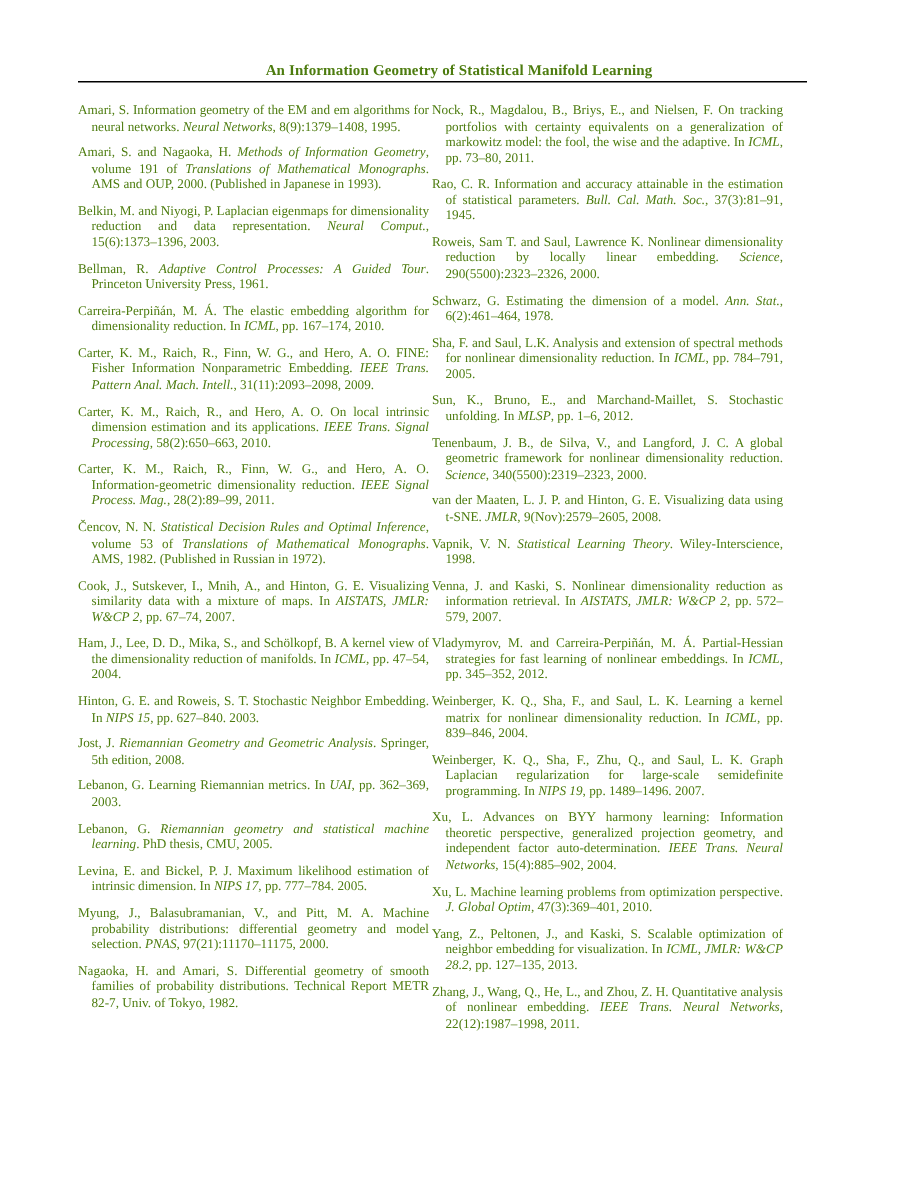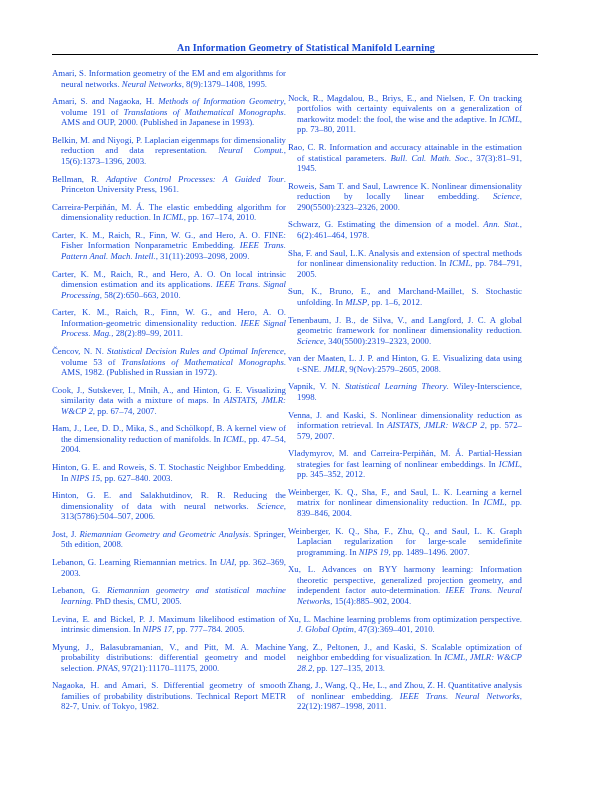--- a/index.html
+++ b/index.html
@@ -1,21 +1,21 @@
 <!DOCTYPE html>
 <html><head>
 <meta charset="utf-8">
 <style>
   html,body{margin:0;padding:0;background:#888;}
   .page{position:relative;width:612px;height:792px;background:#ffffff;margin:0 auto;overflow:hidden;
-        font-family:"Liberation Serif", serif;color:#1d4ed8;}
+        font-family:"Liberation Serif", serif;color:#4d7c0f;}
   .running-title{position:absolute;top:42px;left:0;right:0;text-align:center;
         font-weight:bold;font-size:10px;letter-spacing:.1px;}
   .header-rule{position:absolute;top:54px;left:52px;width:486px;height:1px;background:#000;}
-  .columns{position:absolute;top:68px;left:52px;width:486px;display:flex;gap:2px;align-items:flex-end;}
+  .columns{position:absolute;top:68px;left:52px;width:486px;display:flex;gap:2px;}
   .col{width:234px;}
   .ref{margin:0 0 7.2px 0;font-size:8.8px;line-height:10.5px;text-align:justify;
        text-indent:-9px;padding-left:9px;}
   .it{font-style:italic;}
 </style>
 </head>
 <body>
 
 <div class="page">
   <div class="running-title">An Information Geometry of Statistical Manifold Learning</div>
@@ -27,21 +27,20 @@
         <p class="ref"><span>Belkin, M. and Niyogi, P. Laplacian eigenmaps for dimensionality reduction and data representation. </span><span class="it">Neural Comput.</span><span>, 15(6):1373–1396, 2003.</span></p>
         <p class="ref"><span>Bellman, R. </span><span class="it">Adaptive Control Processes: A Guided Tour</span><span>. Princeton University Press, 1961.</span></p>
         <p class="ref"><span>Carreira-Perpiñán, M. Á. The elastic embedding algorithm for dimensionality reduction. In </span><span class="it">ICML</span><span>, pp. 167–174, 2010.</span></p>
         <p class="ref"><span>Carter, K. M., Raich, R., Finn, W. G., and Hero, A. O. FINE: Fisher Information Nonparametric Embedding. </span><span class="it">IEEE Trans. Pattern Anal. Mach. Intell.</span><span>, 31(11):2093–2098, 2009.</span></p>
         <p class="ref"><span>Carter, K. M., Raich, R., and Hero, A. O. On local intrinsic dimension estimation and its applications. </span><span class="it">IEEE Trans. Signal Processing</span><span>, 58(2):650–663, 2010.</span></p>
         <p class="ref"><span>Carter, K. M., Raich, R., Finn, W. G., and Hero, A. O. Information-geometric dimensionality reduction. </span><span class="it">IEEE Signal Process. Mag.</span><span>, 28(2):89–99, 2011.</span></p>
         <p class="ref"><span>Čencov, N. N. </span><span class="it">Statistical Decision Rules and Optimal Inference</span><span>, volume 53 of </span><span class="it">Translations of Mathematical Monographs</span><span>. AMS, 1982. (Published in Russian in 1972).</span></p>
         <p class="ref"><span>Cook, J., Sutskever, I., Mnih, A., and Hinton, G. E. Visualizing similarity data with a mixture of maps. In </span><span class="it">AISTATS, JMLR: W&amp;CP 2</span><span>, pp. 67–74, 2007.</span></p>
         <p class="ref"><span>Ham, J., Lee, D. D., Mika, S., and Schölkopf, B. A kernel view of the dimensionality reduction of manifolds. In </span><span class="it">ICML</span><span>, pp. 47–54, 2004.</span></p>
         <p class="ref"><span>Hinton, G. E. and Roweis, S. T. Stochastic Neighbor Embedding. In </span><span class="it">NIPS 15</span><span>, pp. 627–840. 2003.</span></p>
-        <p class="ref"><span>Hinton, G. E. and Salakhutdinov, R. R. Reducing the dimensionality of data with neural networks. </span><span class="it">Science</span><span>, 313(5786):504–507, 2006.</span></p>
         <p class="ref"><span>Jost, J. </span><span class="it">Riemannian Geometry and Geometric Analysis</span><span>. Springer, 5th edition, 2008.</span></p>
         <p class="ref"><span>Lebanon, G. Learning Riemannian metrics. In </span><span class="it">UAI</span><span>, pp. 362–369, 2003.</span></p>
         <p class="ref"><span>Lebanon, G. </span><span class="it">Riemannian geometry and statistical machine learning</span><span>. PhD thesis, CMU, 2005.</span></p>
         <p class="ref"><span>Levina, E. and Bickel, P. J. Maximum likelihood estimation of intrinsic dimension. In </span><span class="it">NIPS 17</span><span>, pp. 777–784. 2005.</span></p>
         <p class="ref"><span>Myung, J., Balasubramanian, V., and Pitt, M. A. Machine probability distributions: differential geometry and model selection. </span><span class="it">PNAS</span><span>, 97(21):11170–11175, 2000.</span></p>
         <p class="ref"><span>Nagaoka, H. and Amari, S. Differential geometry of smooth families of probability distributions. Technical Report METR 82-7, Univ. of Tokyo, 1982.</span></p>
       </div>
     <div class="col" id="col-right">
         <p class="ref"><span>Nock, R., Magdalou, B., Briys, E., and Nielsen, F. On tracking portfolios with certainty equivalents on a generalization of markowitz model: the fool, the wise and the adaptive. In </span><span class="it">ICML</span><span>, pp. 73–80, 2011.</span></p>
         <p class="ref"><span>Rao, C. R. Information and accuracy attainable in the estimation of statistical parameters. </span><span class="it">Bull. Cal. Math. Soc.</span><span>, 37(3):81–91, 1945.</span></p>

